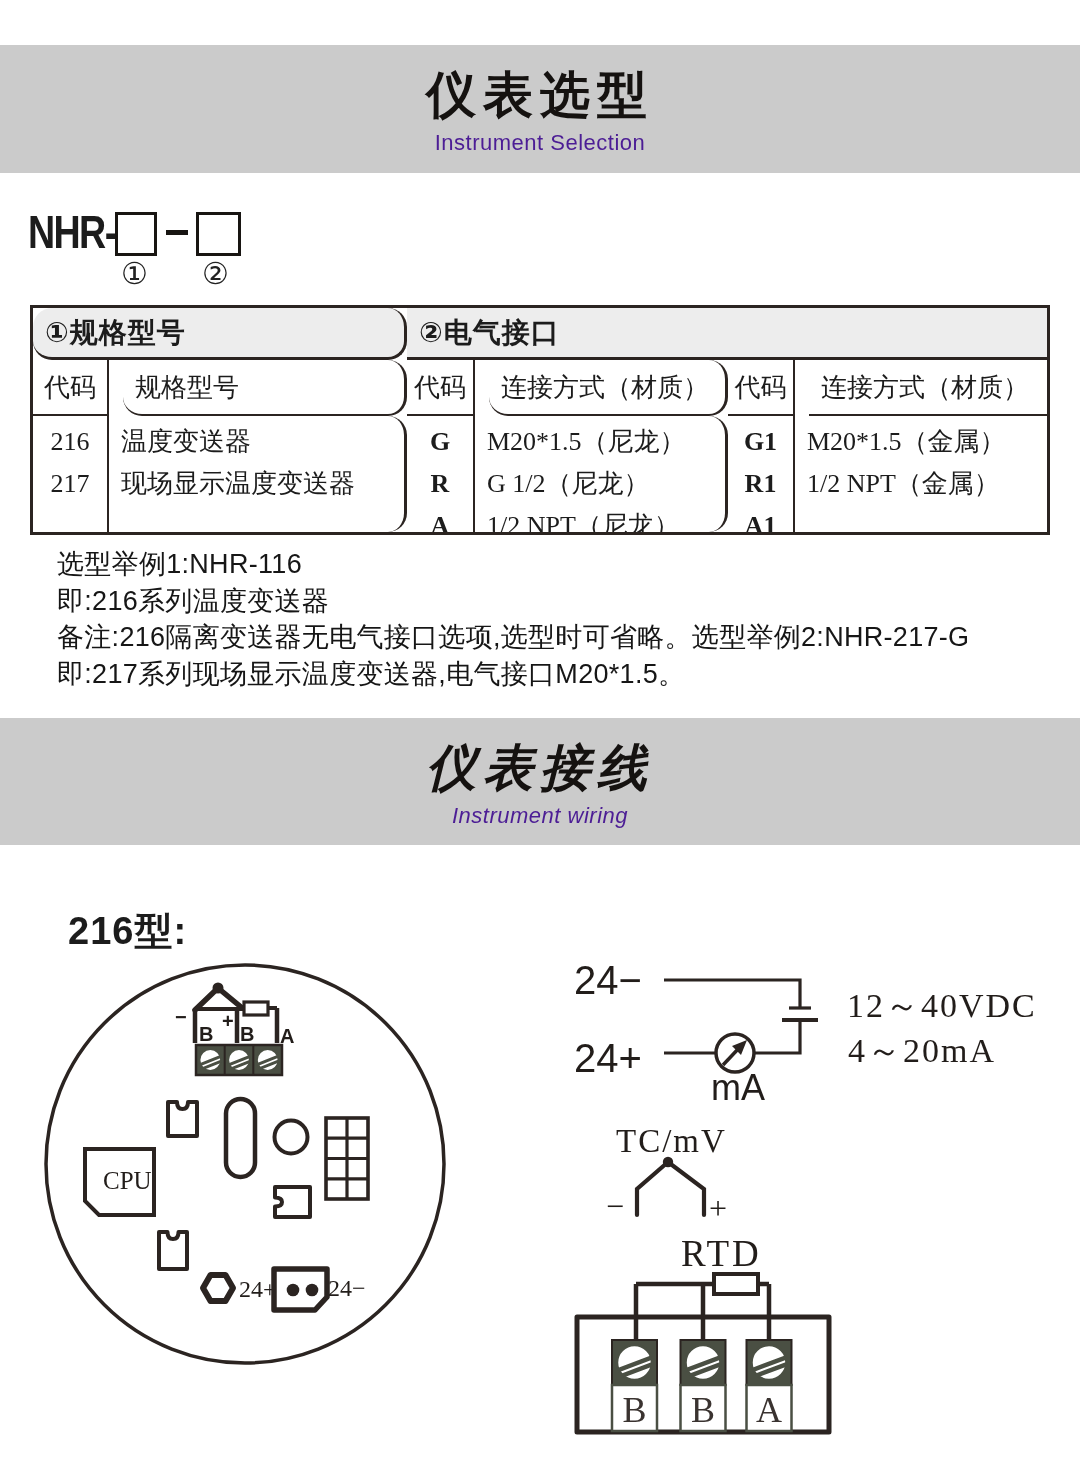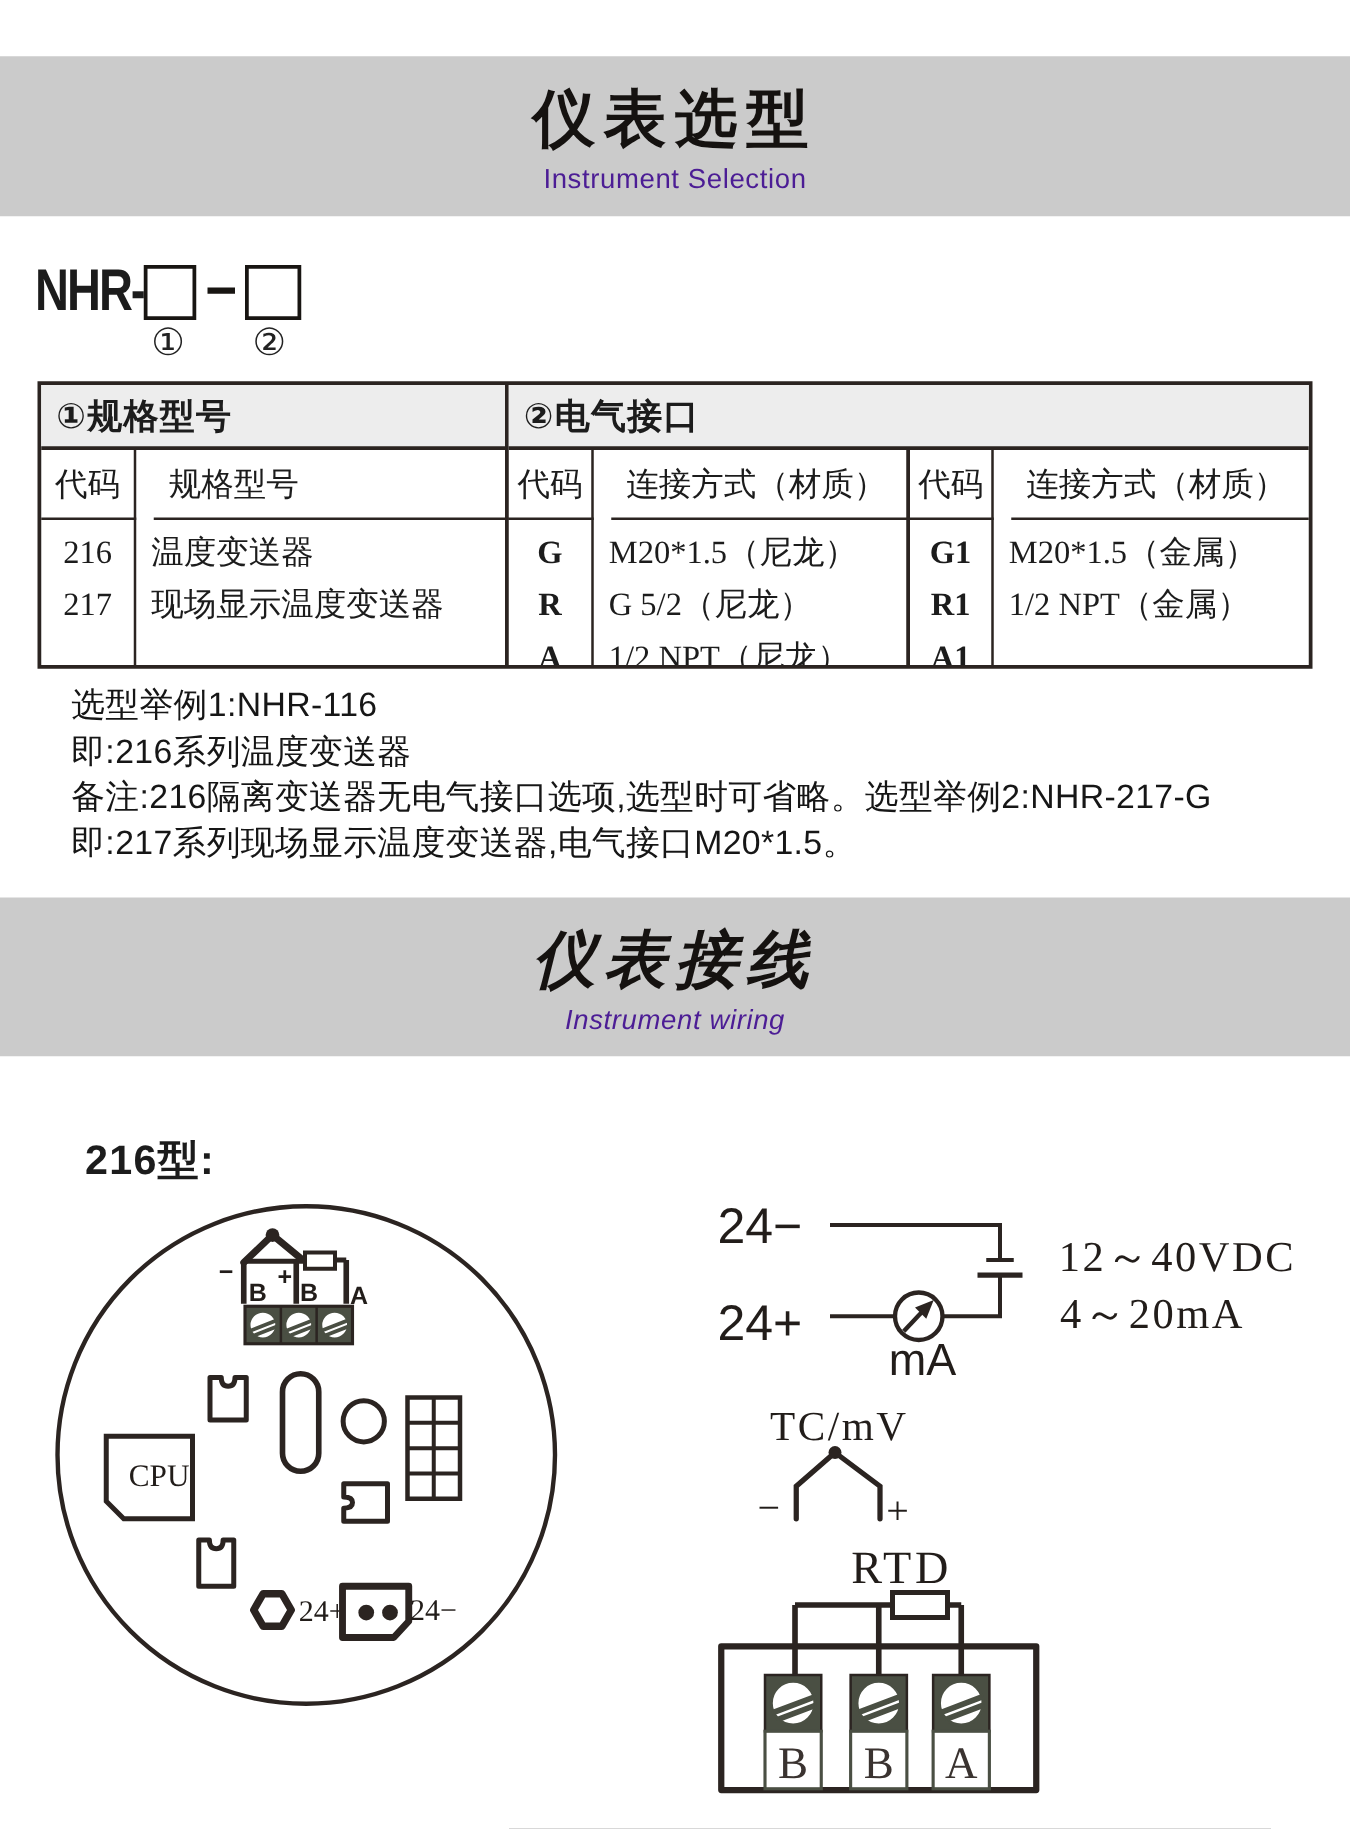--- a/index.html
+++ b/index.html
@@ -28,40 +28,40 @@
   .mbox.b2{left:168px;width:45px;height:44px;}
   .mdash{position:absolute;left:138px;top:30px;width:22px;height:5px;background:#181512;}
   .mnum{position:absolute;top:56px;font-family:"Liberation Serif","DejaVu Serif",serif;font-size:30px;color:#222;}
   .mnum.n1{left:93px;}
   .mnum.n2{left:174px;}
 
   
   .spec-table{position:absolute;left:30px;top:305px;width:1020px;height:230px;border:3px solid var(--line);display:grid;grid-template-columns:76px 298px 68px 253px 67px 1fr;grid-template-rows:52px 56px 1fr;background:#fff;}
   .cell{border-right:2px solid var(--line);border-bottom:2px solid var(--line);display:flex;align-items:center;overflow:hidden;}
   .cell.last{border-right:none;}
-  .cell.thick{border-right-width:3px;}
+  .cell.thick{border-right-width:3px;border-radius:19px;}
   .cell.nob{border-bottom:none;}
   .ghead{grid-row:1;background:var(--hdrbg);font-size:28px;font-weight:700;padding-left:12px;letter-spacing:1px;border-bottom-width:3px;}
   .g1{grid-column:1 / span 2;}
   .g2{grid-column:3 / span 4;}
   .serif, .spec-table .colhdr, .spec-table .body{font-family:"Liberation Serif","DejaVu Serif",serif;}
   .colhdr{grid-row:2;font-size:26px;font-weight:500;}
   .colhdr.ctr{justify-content:center;}
   .colhdr.lft{padding-left:12px;margin-left:14px;}
   .body{grid-row:3;display:block;padding-top:5px;}
   .body .ln{height:42px;line-height:42px;font-size:26px;white-space:nowrap;}
   .body.ctr .ln{text-align:center;}
   .body.lft .ln{padding-left:12px;}
   .body.bold .ln{font-weight:700;}
 
   
   .notes{position:absolute;left:57px;top:546px;font-size:27px;font-weight:500;line-height:36.5px;color:#161616;letter-spacing:0.3px;white-space:nowrap;}
 
   
-  .model-label{position:absolute;left:68px;top:906px;font-size:33px;font-weight:600;letter-spacing:1px;}
+  .model-label{position:absolute;left:68px;top:906px;font-size:38px;font-weight:600;letter-spacing:1px;}
   svg{position:absolute;overflow:visible;}
   svg .stroke{stroke:var(--line);fill:none;}
   svg text{fill:#221d1a;}
   .sans-sm{font-family:"Liberation Sans","DejaVu Sans",sans-serif;font-size:20px;font-weight:700;}
   .serif-sm{font-family:"Liberation Serif","DejaVu Serif",serif;font-size:24px;}
   .serif-md{font-family:"Liberation Serif","DejaVu Serif",serif;font-size:25px;}
   .sans-lbl{font-family:"Liberation Sans","DejaVu Sans",sans-serif;font-size:40px;font-weight:500;}
   .sans-ma{font-family:"Liberation Sans","DejaVu Sans",sans-serif;font-size:36px;font-weight:500;}
   .serif-big{font-family:"Liberation Serif","DejaVu Serif",serif;font-size:34px;letter-spacing:2px;}
   .serif-tc{font-family:"Liberation Serif","DejaVu Serif",serif;font-size:33px;letter-spacing:2px;}
@@ -107,21 +107,21 @@
       <div class="ln">温度变送器</div>
       <div class="ln">现场显示温度变送器</div>
     </div>
     <div class="cell body ctr bold nob">
       <div class="ln">G</div>
       <div class="ln">R</div>
       <div class="ln">A</div>
     </div>
     <div class="cell body lft nob thick">
       <div class="ln">M20*1.5（尼龙）</div>
-      <div class="ln">G 5/2（尼龙）</div>
+      <div class="ln">G 1/2（尼龙）</div>
       <div class="ln">1/2 NPT（尼龙）</div>
     </div>
     <div class="cell body ctr bold nob">
       <div class="ln">G1</div>
       <div class="ln">R1</div>
       <div class="ln">A1</div>
     </div>
     <div class="cell body lft nob last">
       <div class="ln">M20*1.5（金属）</div>
       <div class="ln">1/2 NPT（金属）</div>

